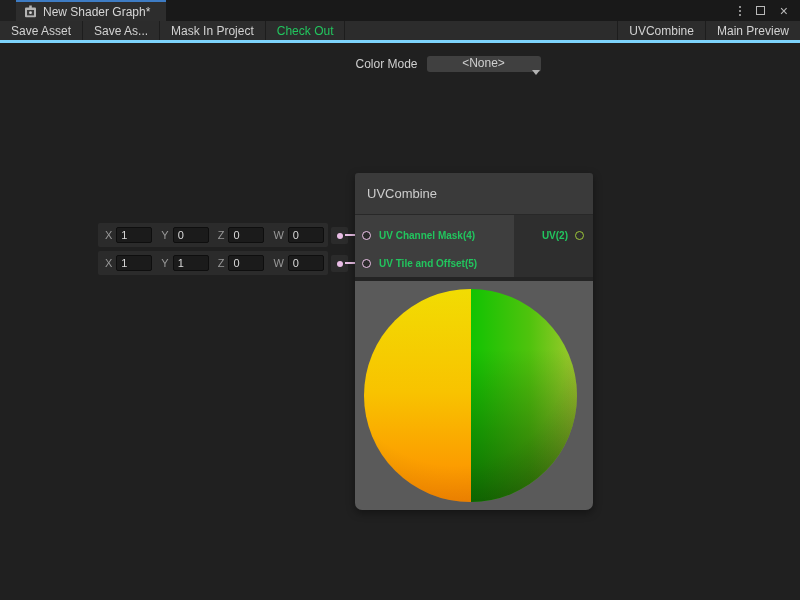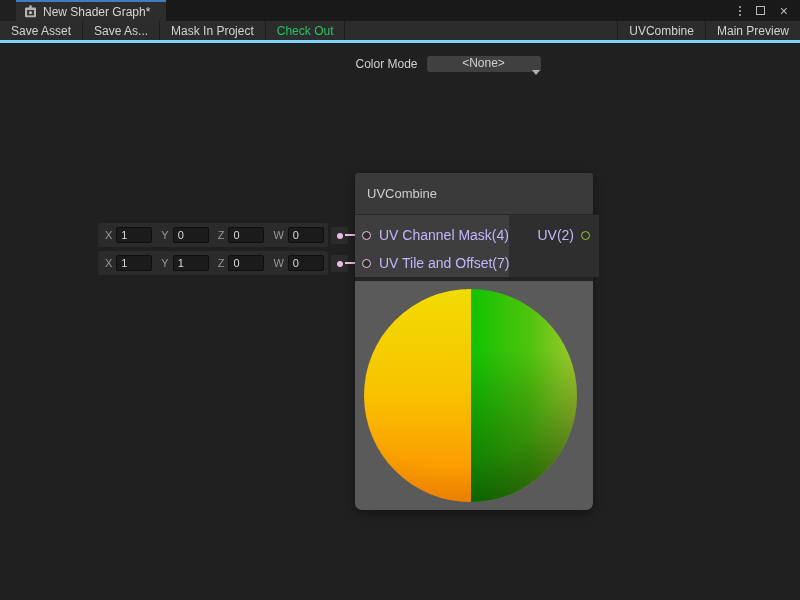--- a/index.html
+++ b/index.html
@@ -73,21 +73,21 @@
     height:42px; background:#3a3a3a; border-bottom:1px solid #282828;
     display:flex; align-items:center; padding:0 12px;
     border-radius:3px 3px 0 0; cursor:default;
   }
   .node-title { color:#cdcdcd; font-size:13px; }
   .node-body { display:flex; height:62px; }
   .node-inputs { width:163px; background:#3e3e3e; padding-top:6px; }
   .port-row { height:28px; display:flex; align-items:center; gap:8px; padding-left:7px; }
   .ring { width:9px; height:9px; border-radius:50%; border:1.5px solid #eec4ea; background:#2a2a2a; flex:none; cursor:default; }
   .ring.green { border-color:#9dc73a; background:#2e2e2e; }
-  .port-label { font-size:14px; color:#c4b5fd; white-space:nowrap; }
+  .port-label { font-size:10px; color:#22c55e; white-space:nowrap;font-weight:bold; }
   .node-outputs { flex:1; background:#2e2e2e; padding-top:6px; }
   .output-row { height:28px; display:flex; align-items:center; justify-content:flex-end; gap:7px; padding-right:9px;padding-left:28px; }
   .node-gap { height:4px; background:#242424; }
   .node-preview { height:229px; background:#5a5a5a; border-radius:0 0 7px 7px; position:relative; overflow:hidden; }
   .sphere { position:absolute; left:9px; top:8px; width:213px; height:213px; border-radius:50%; overflow:hidden; display:flex; }
   .sphere-left { width:50%; height:100%; background:linear-gradient(180deg,#f1dc03 0%,#f8c300 48%,#fe8a00 100%); }
   .sphere-right { width:50%; height:100%; position:relative; background:linear-gradient(90deg,#12c302 0%,#4fc30d 55%,#a3ca2f 100%); }
   .sphere-right::after { content:""; position:absolute; inset:0; background:linear-gradient(180deg,rgba(0,0,0,0) 28%,rgba(12,40,0,0.30) 66%,rgba(10,35,0,0.55) 100%); }
   .sphere::after { content:""; position:absolute; inset:0; border-radius:50%; background:radial-gradient(circle at 42% 30%, rgba(0,0,0,0) 58%, rgba(0,0,0,0.10) 82%, rgba(0,0,0,0.20) 100%); pointer-events:none; }
 </style>
@@ -186,21 +186,21 @@
     <span class="node-title">UVCombine</span>
   </div>
   <div class="node-body">
     <div class="node-inputs">
       <div class="port-row">
         <span class="ring"></span>
         <span class="port-label">UV Channel Mask(4)</span>
       </div>
       <div class="port-row">
         <span class="ring"></span>
-        <span class="port-label">UV Tile and Offset(7)</span>
+        <span class="port-label">UV Tile and Offset(5)</span>
       </div>
     </div>
     <div class="node-outputs">
       <div class="output-row">
         <span class="port-label">UV(2)</span>
         <span class="ring green"></span>
       </div>
     </div>
   </div>
   <div class="node-gap"></div>

